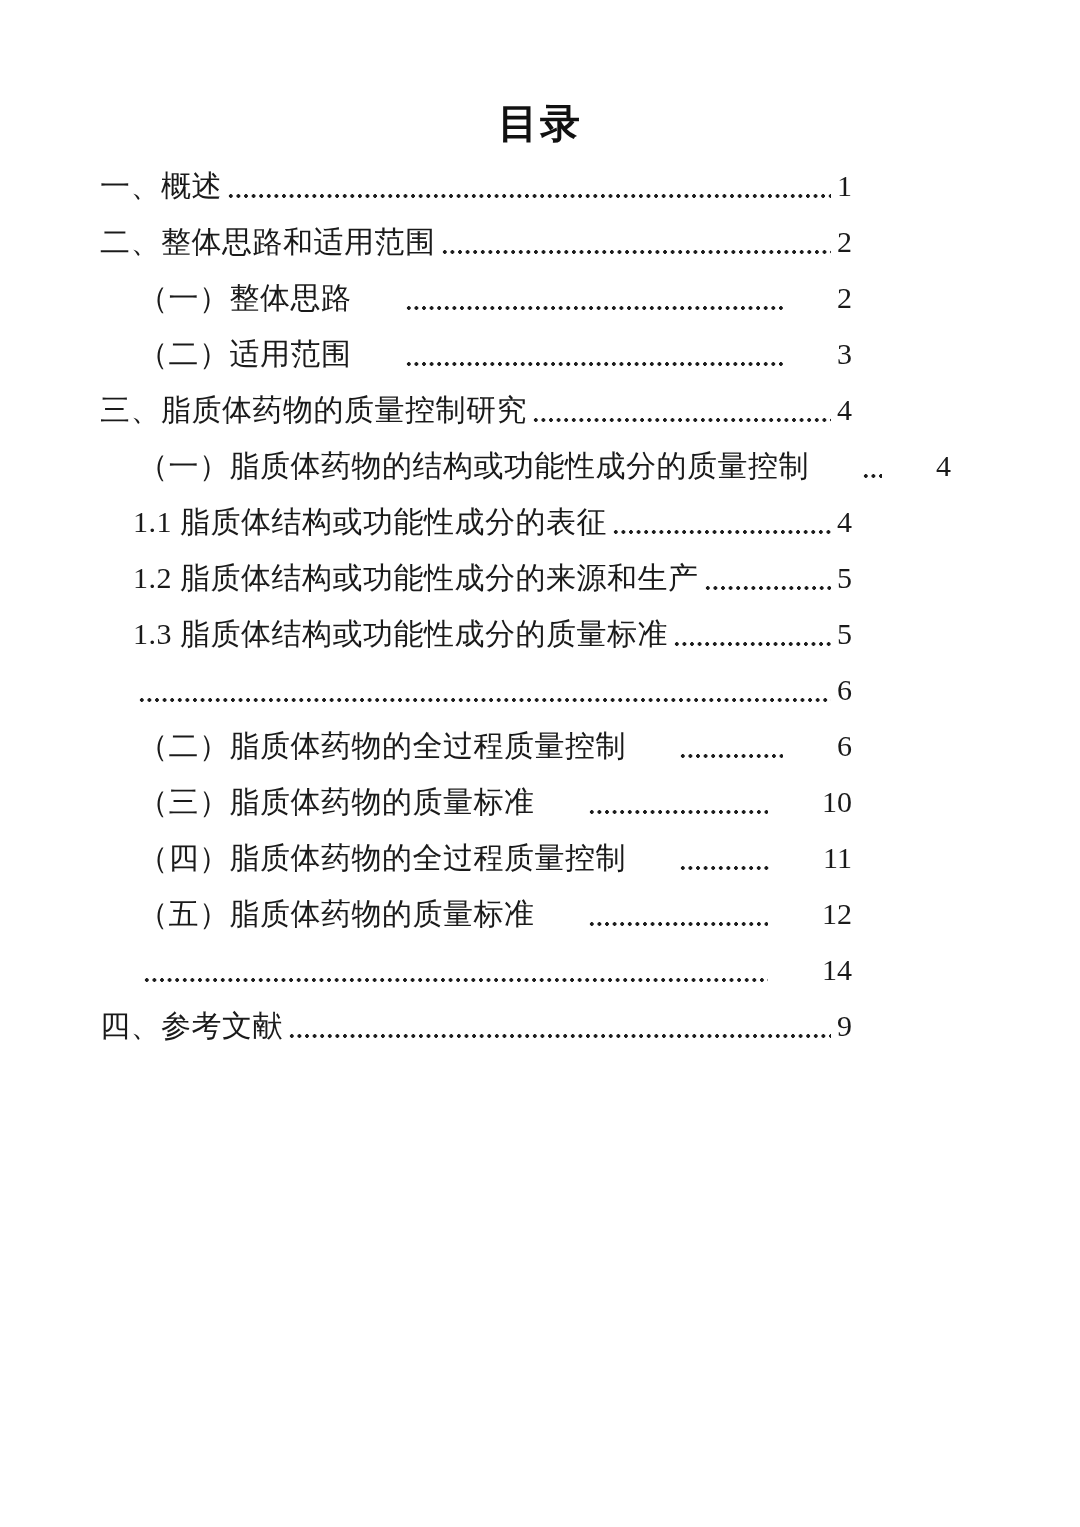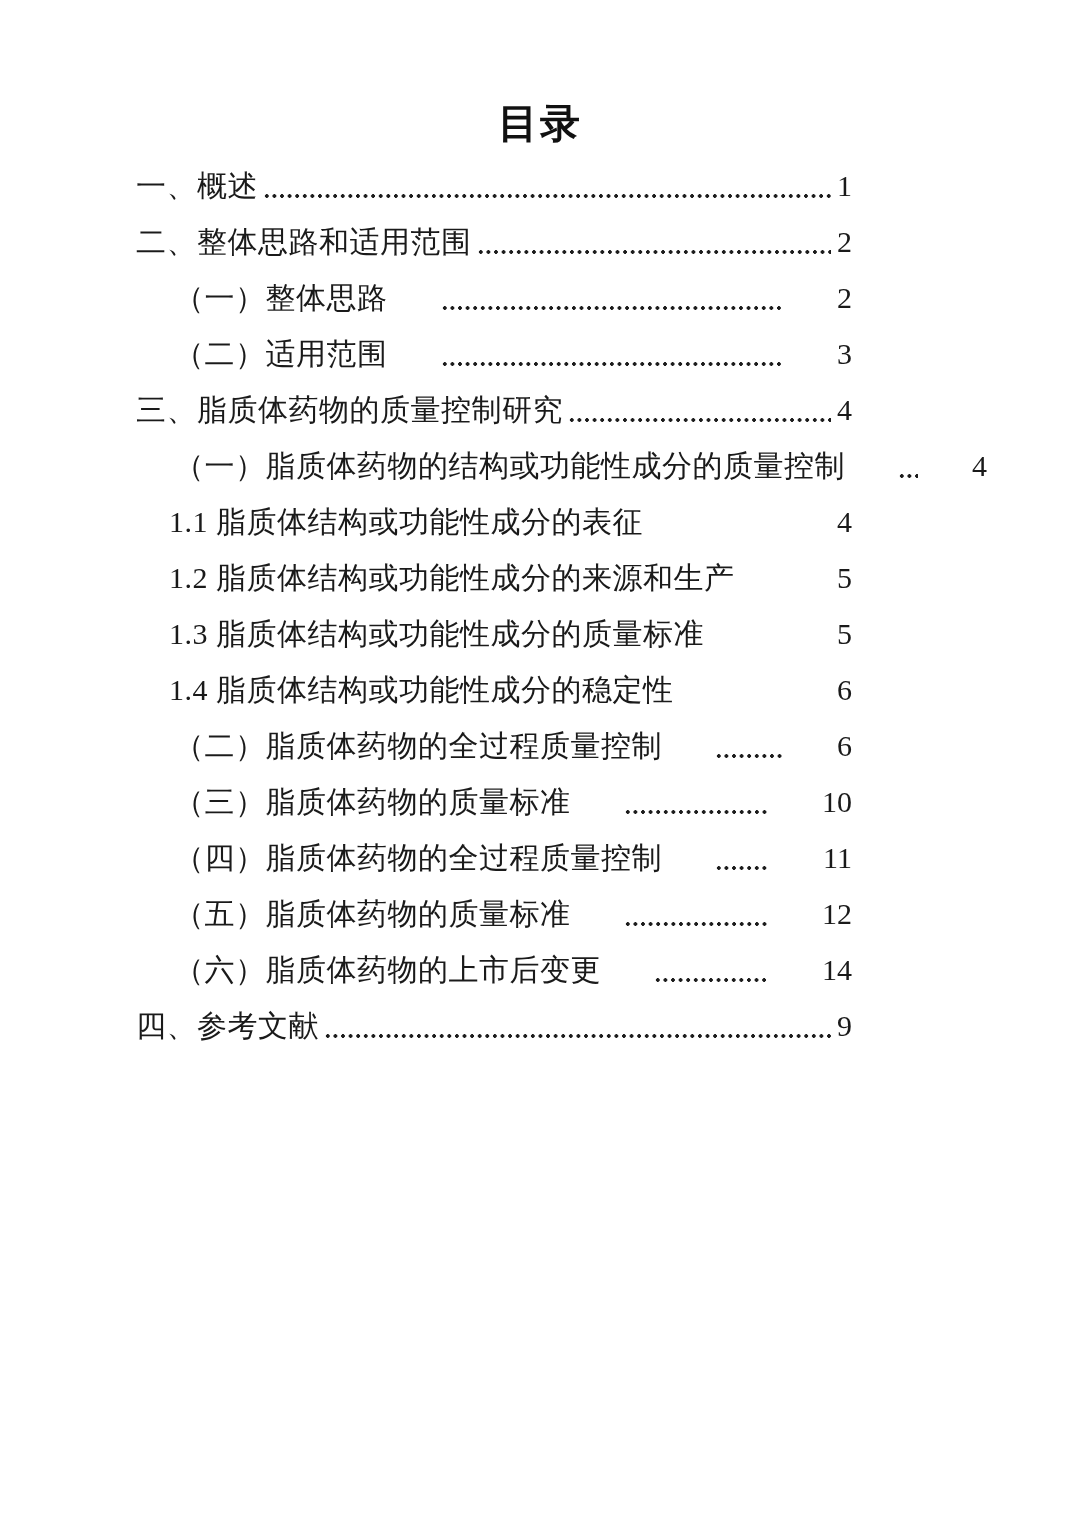--- a/index.html
+++ b/index.html
@@ -34,25 +34,24 @@
     left: 100px;
     width: 752px;
   }
   .toc-row {
     display: flex;
     align-items: stretch;
     height: 56px;
     line-height: 56px;
     font-size: 30px;
     white-space: nowrap;
-    margin-left: 36px;
   }
   .toc-row.lvl1 { padding-left: 0; }
   .toc-row.lvl2 { padding-left: 38px; gap: 48px; }
-  .toc-row.lvl3 { padding-left: 33px; align-items: center; }
+  .toc-row.lvl3 { padding-left: 33px; }
   .toc-label {
     flex: 0 0 auto;
     letter-spacing: 0.5px;
   }
   .toc-dots {
     flex: 1 1 auto;
     margin: 0 6px 0 5px;
     min-width: 20px;
     background-image: radial-gradient(circle, #1c1c1c 1.7px, rgba(0,0,0,0) 2.1px);
     background-size: 7.6px 8px;
@@ -110,21 +109,20 @@
     <span class="toc-label">1.2 脂质体结构或功能性成分的来源和生产</span>
     <span class="toc-dots"></span>
     <span class="toc-page">5</span>
   </div>
       <div class="toc-row lvl3">
     <span class="toc-label">1.3 脂质体结构或功能性成分的质量标准</span>
     <span class="toc-dots"></span>
     <span class="toc-page">5</span>
   </div>
       <div class="toc-row lvl3">
-    <span class="toc-label">1.4 脂质体结构或功能性成分的稳定性</span>
     <span class="toc-dots"></span>
     <span class="toc-page">6</span>
   </div>
       <div class="toc-row lvl2">
     <span class="toc-label">（二）脂质体药物的全过程质量控制</span>
     <span class="toc-dots"></span>
     <span class="toc-page">6</span>
   </div>
       <div class="toc-row lvl2">
     <span class="toc-label">（三）脂质体药物的质量标准</span>
@@ -135,21 +133,20 @@
     <span class="toc-label">（四）脂质体药物的全过程质量控制</span>
     <span class="toc-dots"></span>
     <span class="toc-page">11</span>
   </div>
       <div class="toc-row lvl2">
     <span class="toc-label">（五）脂质体药物的质量标准</span>
     <span class="toc-dots"></span>
     <span class="toc-page">12</span>
   </div>
       <div class="toc-row lvl2">
-    <span class="toc-label">（六）脂质体药物的上市后变更</span>
     <span class="toc-dots"></span>
     <span class="toc-page">14</span>
   </div>
       <div class="toc-row lvl1">
     <span class="toc-label">四、参考文献</span>
     <span class="toc-dots"></span>
     <span class="toc-page">9</span>
   </div>
     </div>
 </div>

